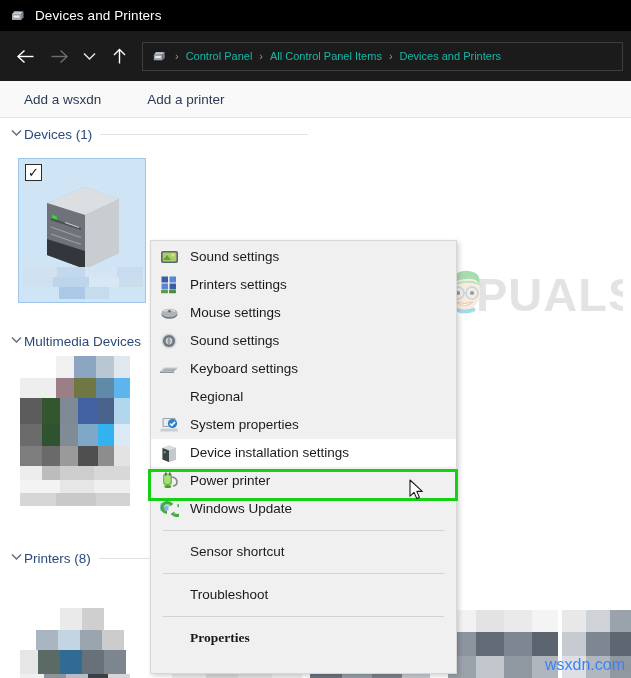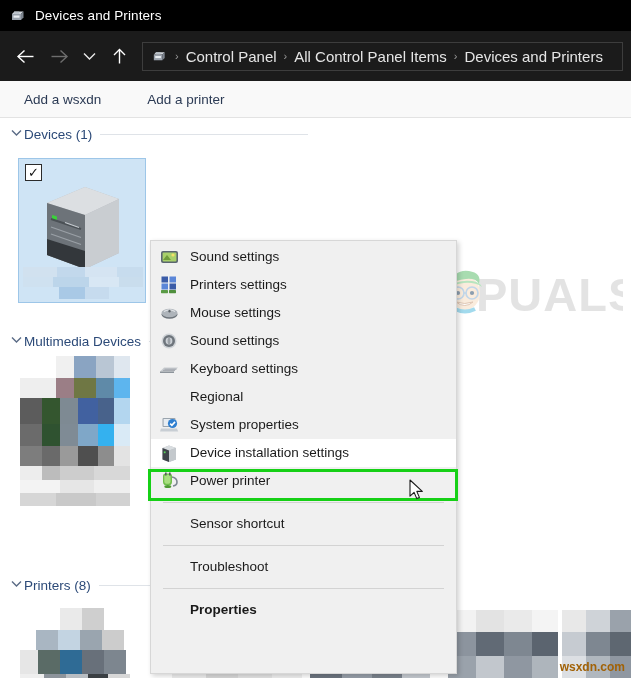--- a/index.html
+++ b/index.html
@@ -58,21 +58,21 @@
     flex: 1 1 auto;
     margin-right: 8px;
     border: 1px solid #3d3d3d;
     background: #1b1b1b;
     display: flex; align-items: center;
     padding: 0 6px;
     overflow: hidden;
   }
   .crumb-icon { width: 17px; height: 17px; flex: 0 0 auto; margin: 0 3px 0 2px;}
   .crumb {
-    color: #e5e5e5; font-size: 15px; white-space: nowrap;
+    color: #14b8a6; font-size: 11px; white-space: nowrap;
     padding: 0 3px;
   }
   .crumb-sep {
     color: #9a9a9a; font-size: 11px; padding: 0 4px; flex: 0 0 auto;
     transform: translateY(0px);
   }
 
   
   .cmdbar {
     position: absolute; left: 0; top: 81px;
@@ -153,21 +153,21 @@
     padding-left: 8px;
     font-size: 13.5px; color: #1a1a1a;
     white-space: nowrap;
   }
   .mi .mi-icon {
     width: 20px; height: 20px; flex: 0 0 auto;
     margin-right: 11px;
     display: flex; align-items: center; justify-content: center;
   }
   .mi .mi-label { line-height: 1; }
-  .mi.bold .mi-label { font-weight: bold; }
+  .mi.bold .mi-label { font-weight: bold; font-family: Liberation Serif, serif; }
   .sep { height: 1px; background: #d3d3d3; margin: 7px 12px 7px 12px; }
 
   .mi.highlighted {
     background: #ffffff;
   }
   .hl-box {
     position: absolute;
     left: 148px; top: 469px;
     width: 310px; height: 32px;
     border: 3px solid #16d016;
@@ -181,23 +181,22 @@
     z-index: 70;
   }
 
   
   .appuals {
     position: absolute; left: 408px; top: 143px;
     z-index: 5; opacity: .55;
   }
   .wsxdn {
     position: absolute; right: 6px; bottom: 4px;
-    font-size: 12px; color: #a16207; z-index: 80;
+    font-size: 16px; color: #3b82f6; z-index: 80;
     font-family: "Liberation Sans", sans-serif;
-    font-weight: bold;
   }
 </style>
 </head>
 <body>
 
 <div id="app">
 
   <div class="titlebar">
     <span class="tb-icon">
       <svg class="devglyph" width="18" height="18" viewBox="0 0 18 18">
@@ -367,21 +366,21 @@
       <i style="left:40px; top:110px;width:34px;height:14px;background:#cdcdcd;"></i>
       <i style="left:74px; top:110px;width:36px;height:14px;background:#d8d8d8;"></i>
       <i style="left:0;    top:124px;width:40px;height:13px;background:#f3f3f3;"></i>
       <i style="left:40px; top:124px;width:34px;height:13px;background:#e6e6e6;"></i>
       <i style="left:74px; top:124px;width:36px;height:13px;background:#efefef;"></i>
       <i style="left:0;    top:137px;width:36px;height:13px;background:#d6d6d6;"></i>
       <i style="left:36px; top:137px;width:40px;height:13px;background:#c9c9c9;"></i>
       <i style="left:76px; top:137px;width:34px;height:13px;background:#d2d2d2;"></i>
     </div>
 
-    <div class="group-header" style="top:457px; left:8px; width:180px;">
+    <div class="group-header" style="top:430px; left:8px; width:180px;">
       <span class="chev">
         <svg width="11" height="8" viewBox="0 0 11 8">
             <path d="M1 1.5 L5.5 6 L10 1.5" stroke="#5a6b86" stroke-width="1.4" fill="none"></path>
           </svg>
       </span>
       <span class="group-label">Printers (8)</span>
       <span class="group-rule"></span>
     </div>
 
     <div class="pix" style="left:20px; top:490px; width:120px; height:70px;">
@@ -549,20 +548,33 @@
           <path d="M4.3 4.4 q0 -1.6 1.6 -1.6 h3 q1.6 0 1.6 1.6 v5 q0 2.4 -3.1 2.4 q-3.1 0 -3.1 -2.4 z" fill="#a8de7f"></path>
           <path d="M12 5 q5 1 5 5 q0 3.5 -4 4" stroke="#7d8790" stroke-width="1.6" fill="none"></path>
           <rect x="5" y="0.5" width="1.6" height="3" fill="#58595b"></rect>
           <rect x="9" y="0.5" width="1.6" height="3" fill="#58595b"></rect>
           <ellipse cx="7.8" cy="14.5" rx="3.5" ry="1.5" fill="#4f9b33"></ellipse>
         </svg>
       </span>
       <span class="mi-label">Power printer</span>
     </div>
 
+    <div class="mi">
+      <span class="mi-icon">
+        <svg width="19" height="16" viewBox="0 0 19 16">
+          <rect x="0.5" y="2" width="8" height="7.5" fill="#7fb4d8"></rect>
+          <rect x="0.5" y="2" width="8" height="3.6" fill="#a9d1e8"></rect>
+          <path d="M7 11.5 a5 5 0 1 1 3 -9" stroke="#3fae3f" stroke-width="3" fill="none"></path>
+          <path d="M17.5 4.5 a5 5 0 1 1 -3 9" stroke="#3fae3f" stroke-width="3" fill="none"></path>
+          <path d="M9.5 0 L13.5 3 L9.5 5.6 Z" fill="#3fae3f"></path>
+          <path d="M14.5 16 L10.5 13 L14.5 10.4 Z" fill="#3fae3f"></path>
+        </svg>
+      </span>
+      <span class="mi-label">Windows Update</span>
+    </div>
 
     <div class="sep"></div>
 
     <div class="mi">
       <span class="mi-icon"></span>
       <span class="mi-label">Sensor shortcut</span>
     </div>
 
     <div class="sep"></div>
 

